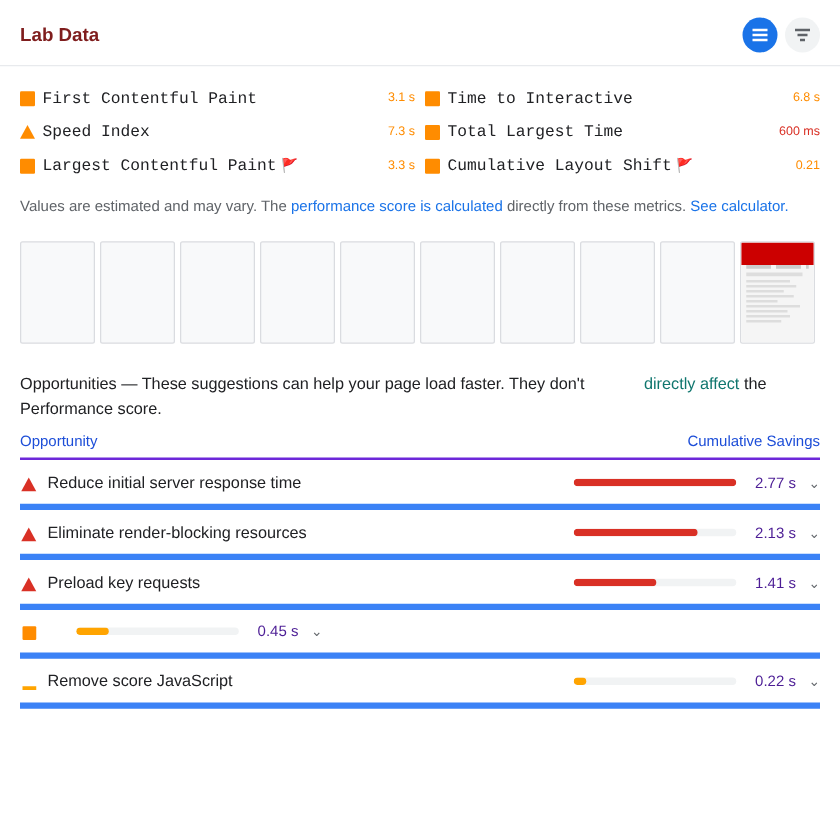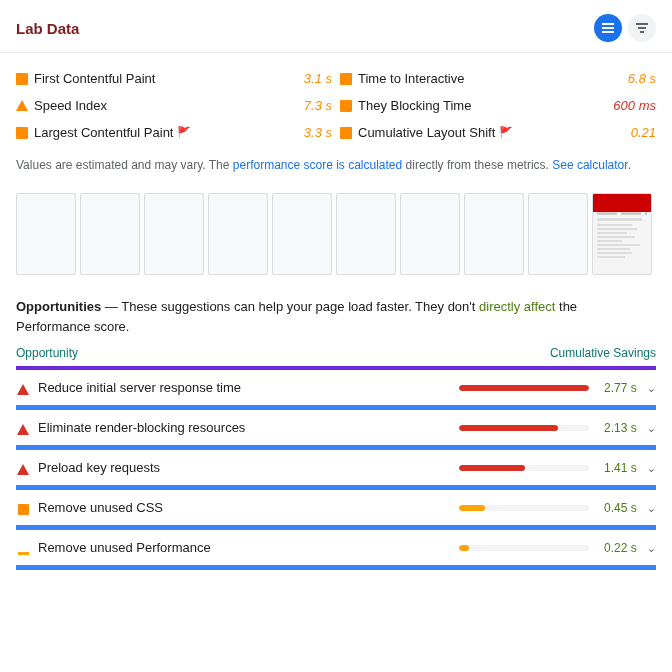--- a/index.html
+++ b/index.html
@@ -71,27 +71,27 @@
       border-bottom: 11px solid #ff8c00;
       flex-shrink: 0;
     }
     .metric-name {
       flex: 1;
       font-size: 13px;
       color: #202124;
       display: flex;
       align-items: center;
       gap: 4px;
+      font-family: Liberation Mono, monospace;
     }
     .metric-value {
-      font-size: 13px;
+      font-size: 10px;
       color: #ff8c00;
       font-weight: 500;
       white-space: nowrap;
-      font-style: italic;
     }
     .metric-value.red { color: #d93025; }
     .flag-icon {
       font-size: 11px;
       color: #1a73e8;
     }
 
     
     .notes-section {
       padding: 6px 16px 10px 16px;
@@ -146,34 +146,35 @@
     .opportunities-section {
       padding: 8px 16px 4px 16px;
     }
     .opp-header {
       font-size: 13px;
       color: #202124;
       margin-bottom: 6px;
       line-height: 1.5;
     }
     .opp-header strong {
-      font-weight: 700;
+      font-weight: 400;
     }
     .opp-header a {
-      color: #4d7c0f;
+      color: #0f766e;
       text-decoration: none;
+      margin-left: 44px;
     }
 
     .opp-table-header {
       display: flex;
       justify-content: space-between;
       padding: 4px 0 6px 0;
       font-size: 12px;
-      color: #0f766e;
-      border-bottom: 4px solid #6d28d9;
+      color: #1d4ed8;
+      border-bottom: 2px solid #6d28d9;
     }
 
     .opp-item {
       display: flex;
       align-items: flex-end;
       padding: 10px 0;
       border-bottom: 5px solid #3b82f6;
       gap: 8px;
     }
     .opp-icon {
@@ -218,21 +219,21 @@
       overflow: hidden;
     }
     .opp-bar {
       height: 100%;
       border-radius: 3px;
     }
     .bar-red { background: #d93025; }
     .bar-yellow { background: #ffa400; }
     .opp-value {
       font-size: 12px;
-      color: #4d7c0f;
+      color: #4c1d95;
       white-space: nowrap;
       min-width: 40px;
       text-align: right;
     }
     .opp-chevron {
       color: #5f6368;
       font-size: 11px;
       margin-left: 2px;
     }
   </style>
@@ -284,21 +285,21 @@
     </div>
 
     <div>
       <div class="metric-row">
         <div class="metric-icon-orange-sq"></div>
         <span class="metric-name">Time to Interactive</span>
         <span class="metric-value">6.8 s</span>
       </div>
       <div class="metric-row">
         <div class="metric-icon-orange-sq"></div>
-        <span class="metric-name">They Blocking Time</span>
+        <span class="metric-name">Total Largest Time</span>
         <span class="metric-value red">600 ms</span>
       </div>
       <div class="metric-row">
         <div class="metric-icon-orange-sq"></div>
         <span class="metric-name">
           Cumulative Layout Shift
           <span class="flag-icon">🚩</span>
         </span>
         <span class="metric-value">0.21</span>
       </div>
@@ -391,34 +392,33 @@
         <div class="opp-bar bar-red" style="width:51%;"></div>
       </div>
       <span class="opp-value">1.41 s</span>
       <span class="opp-chevron">⌄</span>
     </div>
   </div>
       <div class="opp-item">
     <div class="opp-icon">
           <div class="opp-icon-orange-sq"></div>
         </div>
-    <span class="opp-name">Remove unused CSS</span>
     <div class="opp-bar-area">
       <div class="opp-bar-container">
         <div class="opp-bar bar-yellow" style="width:20%;"></div>
       </div>
       <span class="opp-value">0.45 s</span>
       <span class="opp-chevron">⌄</span>
     </div>
   </div>
       <div class="opp-item">
     <div class="opp-icon">
           <div class="opp-icon-yellow-sq"></div>
         </div>
-    <span class="opp-name">Remove unused Performance</span>
+    <span class="opp-name">Remove score JavaScript</span>
     <div class="opp-bar-area">
       <div class="opp-bar-container">
         <div class="opp-bar bar-yellow" style="width:8%;"></div>
       </div>
       <span class="opp-value">0.22 s</span>
       <span class="opp-chevron">⌄</span>
     </div>
   </div>
     </div>
 </div>

